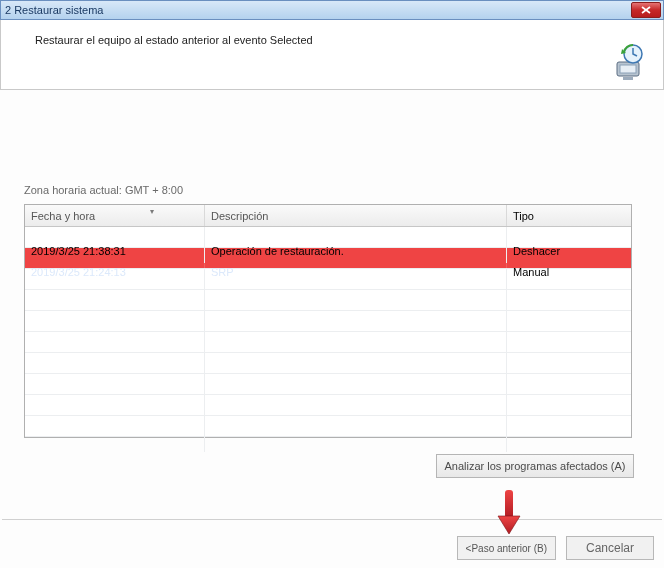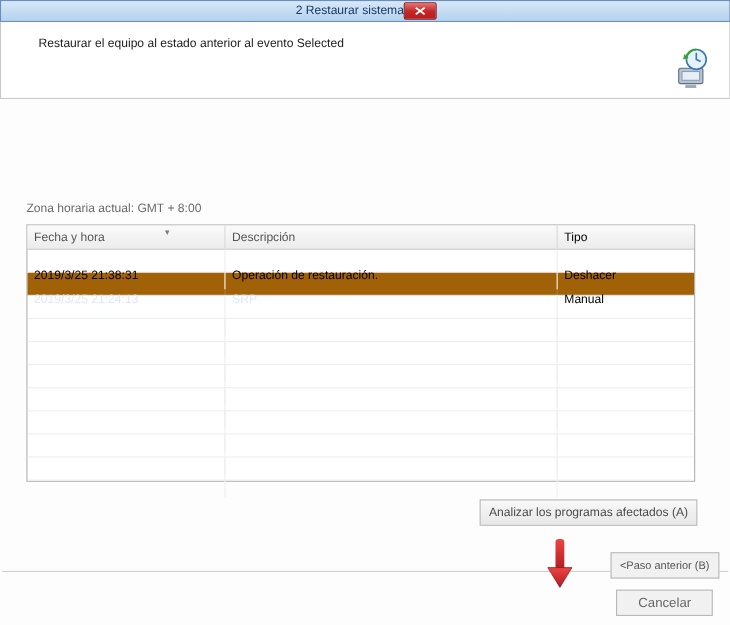--- a/index.html
+++ b/index.html
@@ -11,21 +11,21 @@
     height: 568px;
     overflow: hidden;
     position: relative;
   }
   .titlebar {
     background: linear-gradient(to bottom, #d8e8f8 0%, #b4d2ee 100%);
     height: 20px;
     border: 1px solid #6a8fbf;
     display: flex;
     align-items: center;
-    justify-content: center;
+    justify-content: space-between;
     padding: 0 0 0 4px;
     color: #1b3a63;
   }
   .titlebar .title { font-size: 11px; }
   .closebtn {
     width: 30px;
     height: 16px;
     margin-right: 2px;
     background: linear-gradient(to bottom, #e57373 0%, #c62828 50%, #b71c1c 100%);
     border: 1px solid #8a1d1d;
@@ -105,21 +105,21 @@
   }
   .grid-row .cell {
     padding: 18px 6px;
     font-size: 11px;
     border-right: 1px solid #eceef0;
     overflow: hidden;
     white-space: nowrap;
   }
   .grid-row .cell:last-child { border-right: none; }
   .grid-row.selected {
-    background: #a16207;
+    background: #ef4444;
     color: #dce9fb;
   }
   .grid-row.selected .cell {
     border-right-color: rgba(255,255,255,0.15);
   }
   .analyze-btn {
     margin: 16px 0 0 auto;
     display: block;
     width: 198px;
     height: 24px;
@@ -137,21 +137,20 @@
     bottom: 48px;
     border-top: 1px solid #d0d0d0;
   }
   .footer {
     position: absolute;
     bottom: 8px;
     right: 10px;
     display: flex;
     gap: 10px;
     align-items: center;
-    flex-direction: column;
   }
   .wiz-btn {
     height: 24px;
     min-width: 74px;
     padding: 0 8px;
     background: #f1f1f1;
     border: 1px solid #b8b8b8;
     font-size: 10px;
     color: #555;
     cursor: pointer;

